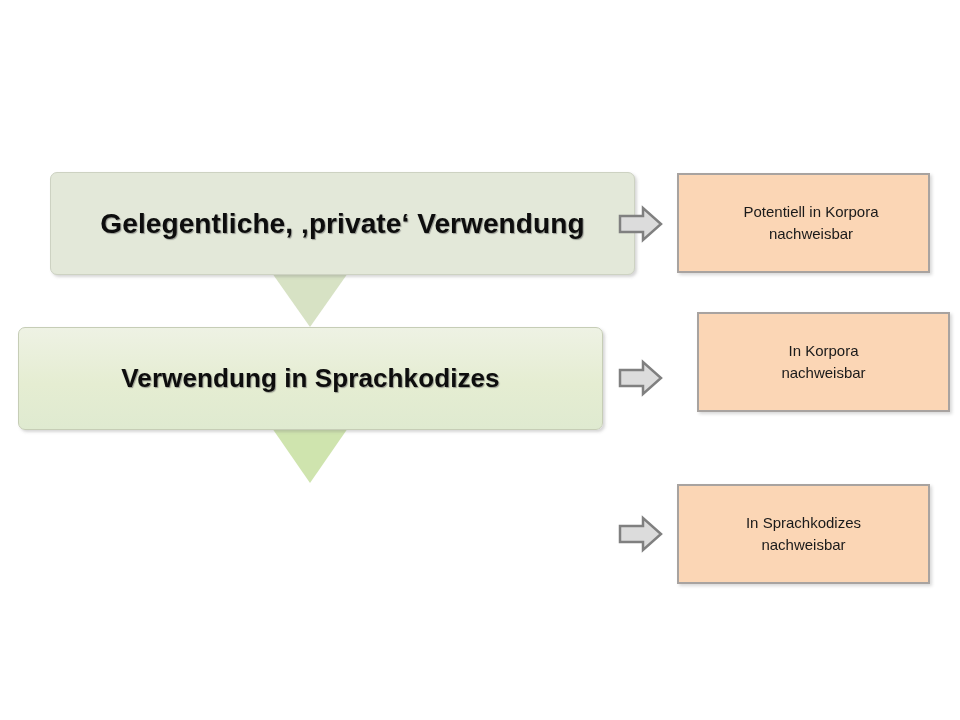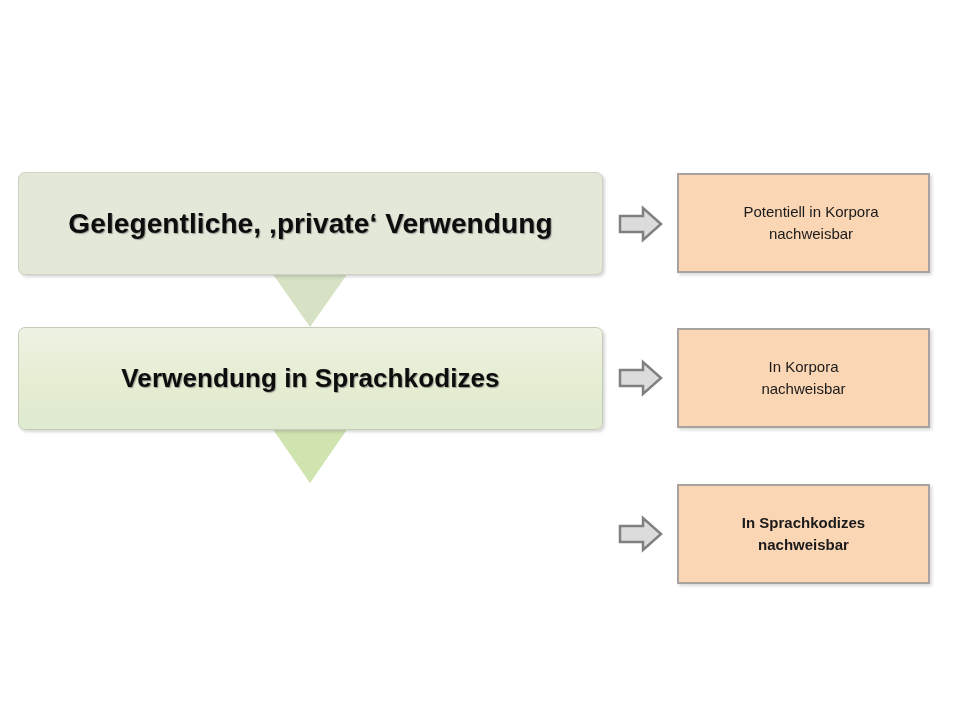--- a/index.html
+++ b/index.html
@@ -41,20 +41,21 @@
     letter-spacing: 0.1px;
     text-align: center;
     text-shadow: 1px 1px 1px rgba(90,90,90,0.55);
     padding: 0 10px;
   }
 
   #stage-1 {
     top: 172px;
     background: #e3e8d9;
     border-color: #cdd2c2;
+    margin-left: 32px;
   }
   #stage-1 .stage-label { font-size: 28px; }
 
   #stage-2 {
     top: 327px;
     background: linear-gradient(to bottom, #eef2e4 0%, #e5edd2 55%, #dfead0 100%);
     border-color: #c6cdb6;
   }
   #stage-2 .stage-label { font-size: 26px; }
 
@@ -135,22 +136,22 @@
     z-index: 3;
   }
   .evidence-label {
     font-size: 15px;
     line-height: 1.45;
     color: #1a1a1a;
     text-align: center;
     padding: 0 8px;
   }
   #evidence-1 { top: 173px; padding-left: 15px; }
-  #evidence-2 { top: 328px; }
-  #evidence-3 { top: 484px; font-weight: bold; }
+  #evidence-2 { top: 312px; margin-left: 20px; }
+  #evidence-3 { top: 484px; }
 </style>
 </head>
 <body>
 
 <div id="canvas">
 
   <div class="down-arrow" id="down-arrow-1">
     <div class="shaft"></div>
     <div class="head"></div>
   </div>

